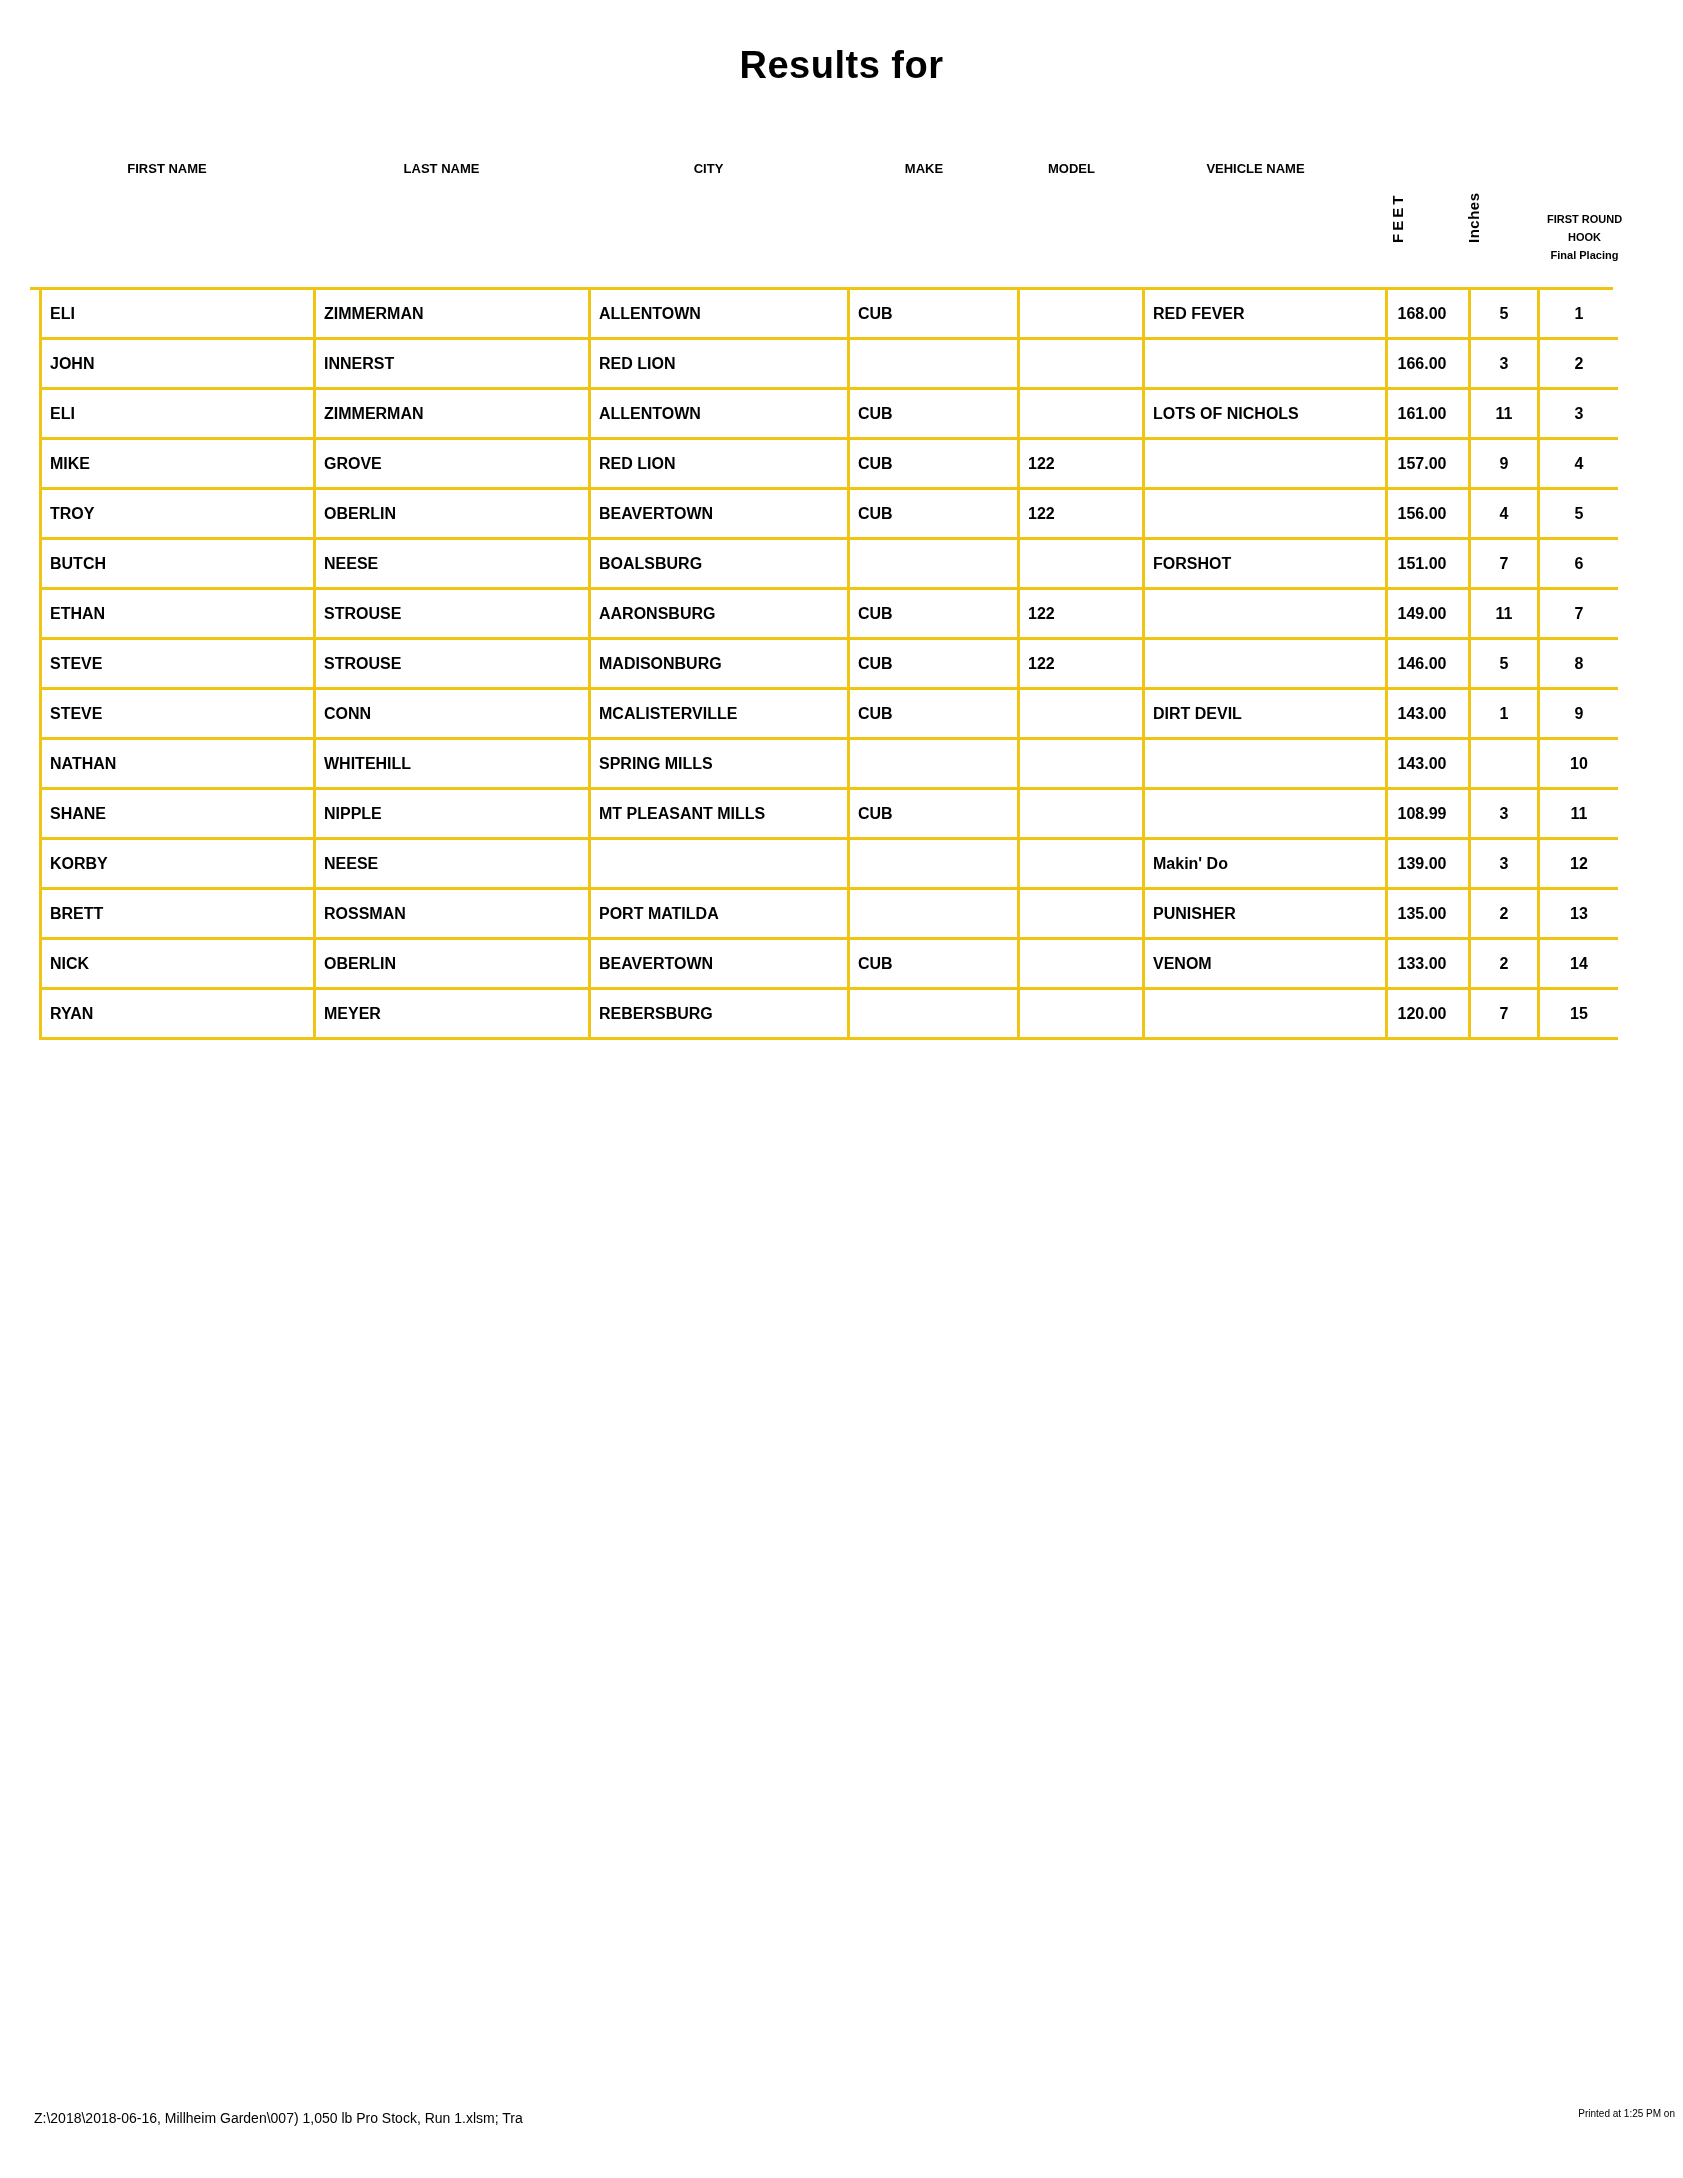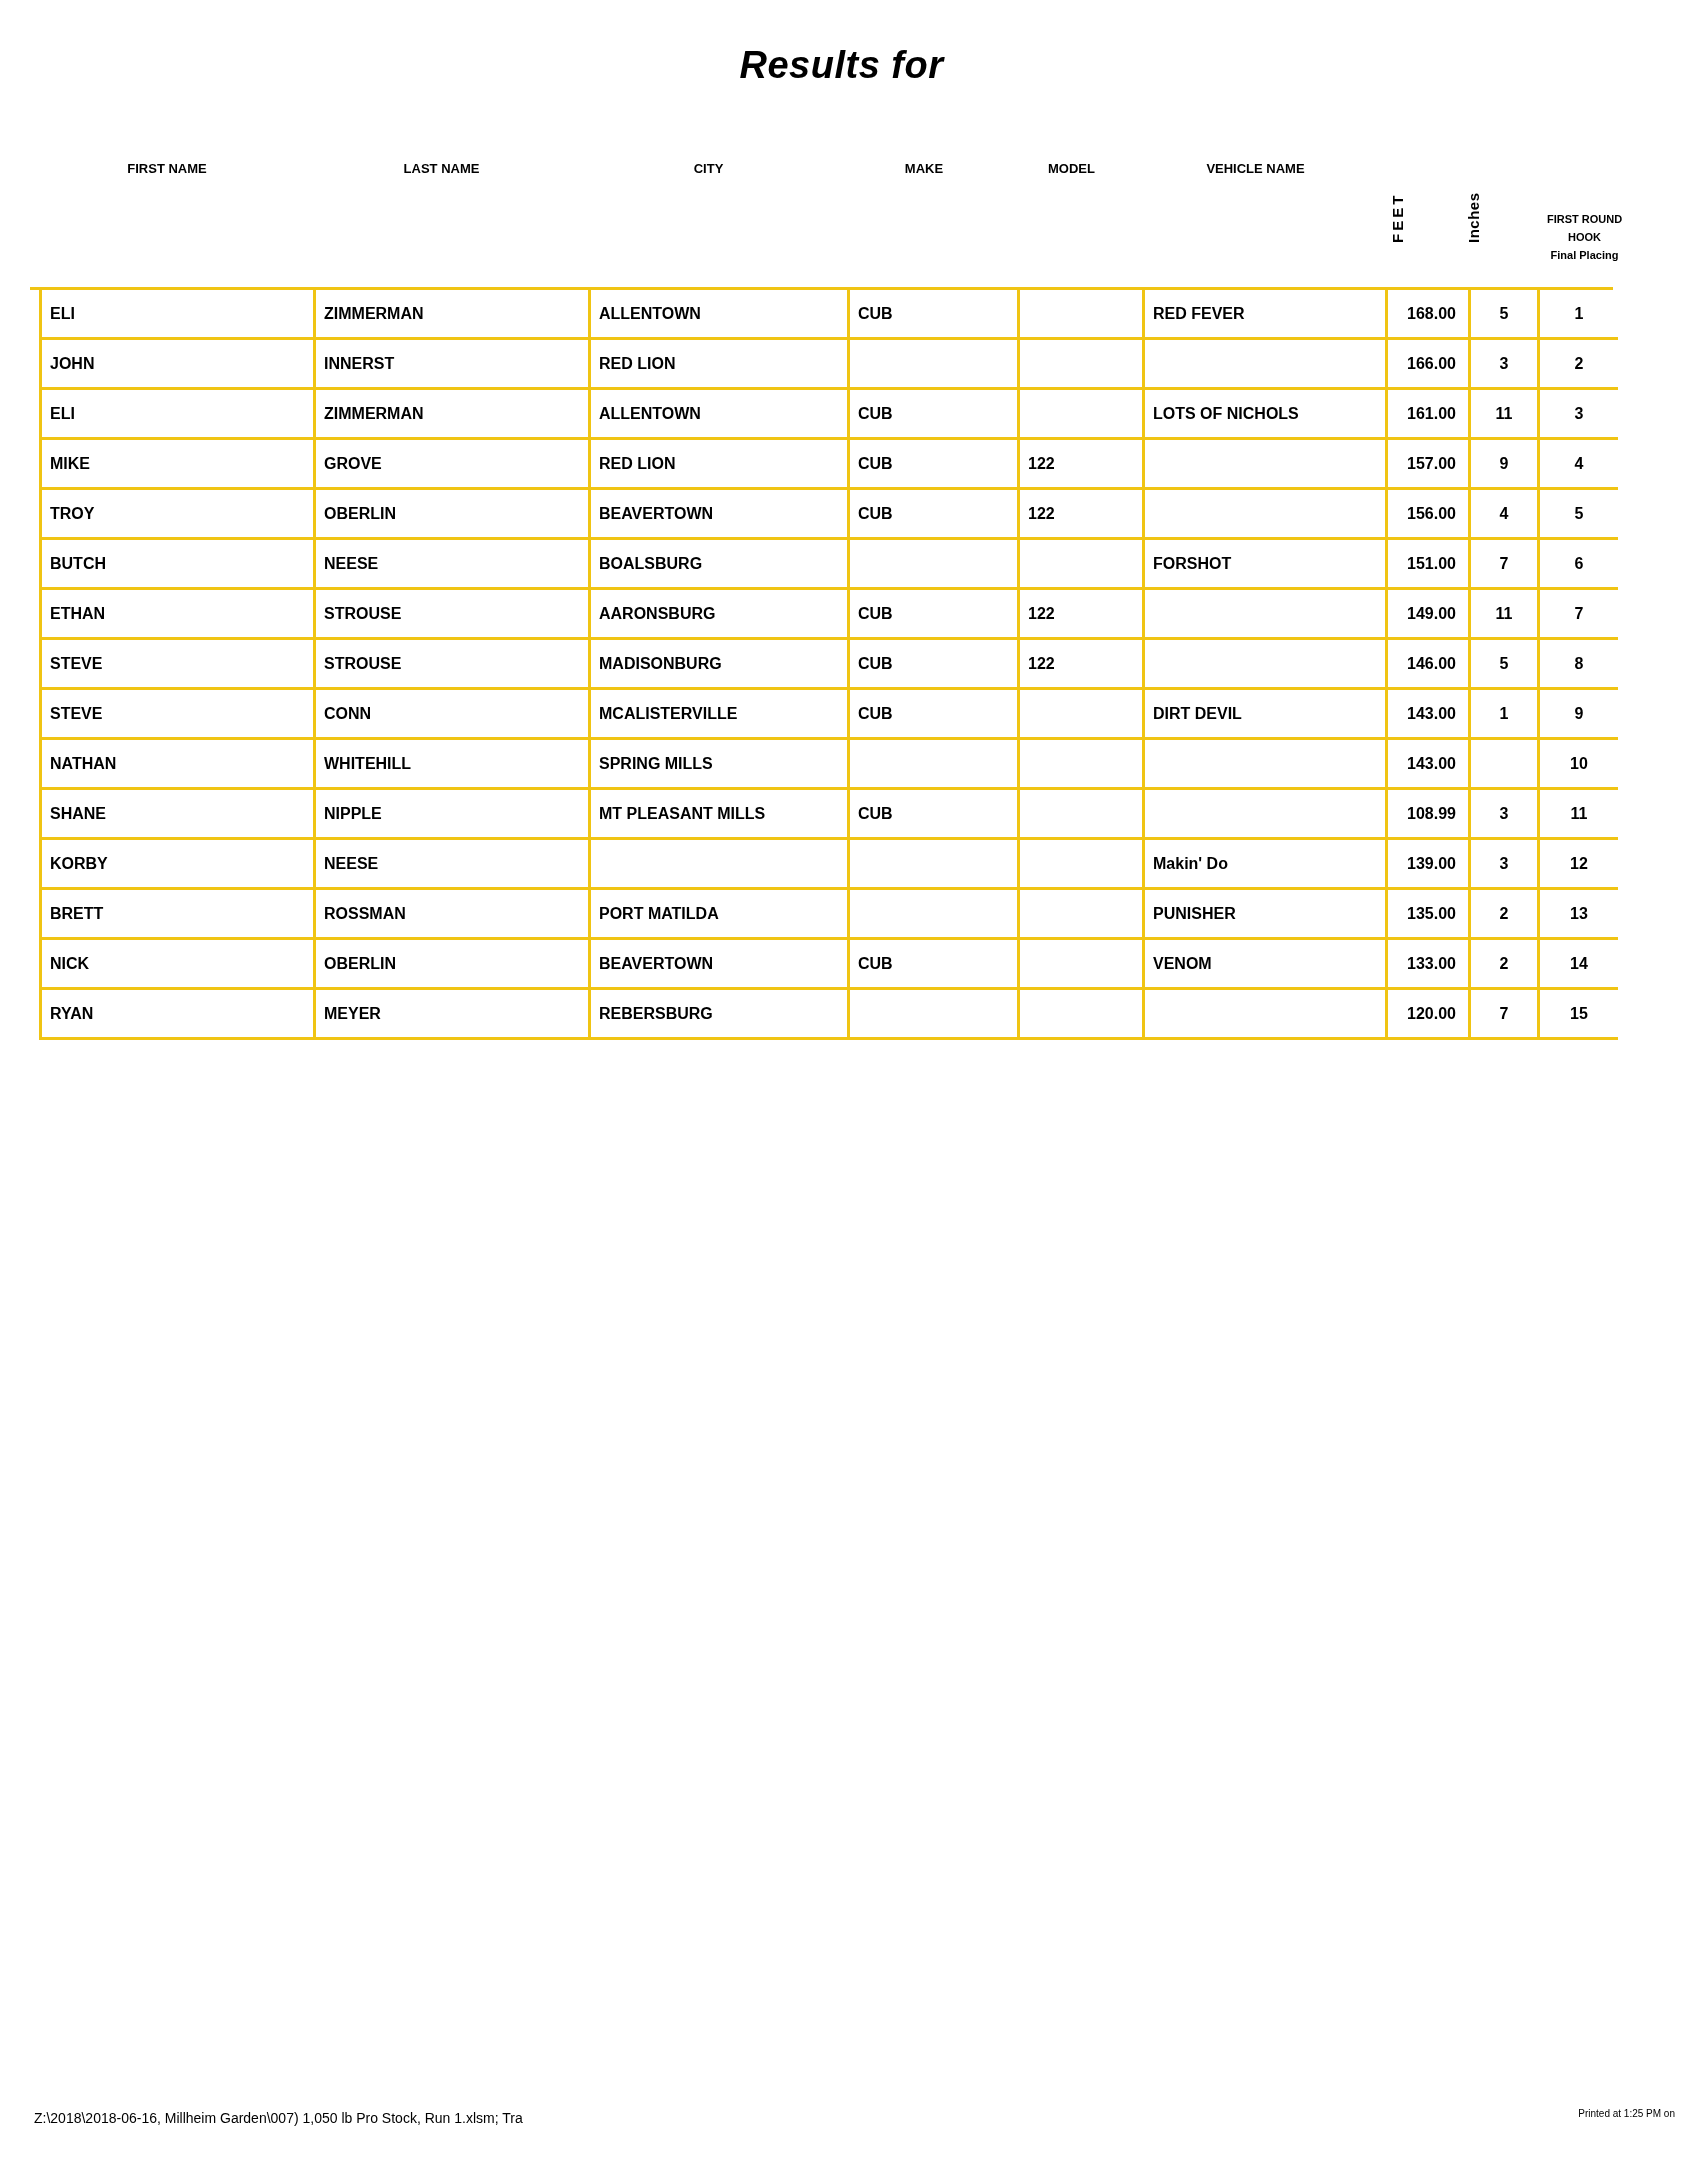--- a/index.html
+++ b/index.html
@@ -3,21 +3,21 @@
 <meta charset="utf-8">
 <style>
   * { margin:0; padding:0; box-sizing:border-box; }
   html,body { width:1683px; height:2178px; }
   body {
     position:relative;
     background:#ffffff;
     font-family:"Liberation Sans", sans-serif;
     color:#000;
   }
-  .title-block { position:absolute; left:0; top:44px; width:1683px; text-align:center;font-style:italic; }
+  .title-block { position:absolute; left:0; top:44px; width:1683px; text-align:center; }
   .title-line1 { font-size:38px; font-weight:bold; letter-spacing:0.5px; }
   .title-line2 { font-size:40px; font-weight:bold; margin-top:8px; letter-spacing:0.5px; }
 
   
   .header-band { position:absolute; left:30px; top:149px; width:1580px; height:139px; }
   .hcell { position:absolute; top:12px; font-size:13px; font-weight:bold; text-align:center; white-space:nowrap; }
   .hc0 { left:0px;    width:274px; }
   .hc1 { left:274px;  width:275px; }
   .hc2 { left:549px;  width:259px; }
   .hc3 { left:809px;  width:170px; }
@@ -46,21 +46,21 @@
   }
   .cell {
     height:50px; line-height:47px;
     border-left:3px solid var(--border);
     border-bottom:3px solid var(--border);
     font-size:16px; font-weight:bold;
     white-space:nowrap; overflow:hidden;
     background:#fff;
   }
   .al { text-align:left;  padding-left:8px;  }
-  .ar { text-align:right; padding-right:12px; }
+  .ar { text-align:center; padding-right:12px; }
   .ac { text-align:center; }
 
   
   .footer-left {
     position:absolute; left:34px; top:2110px;
     font-size:14px; font-weight:normal; white-space:nowrap;
   }
   .footer-right {
     position:absolute; right:8px; top:2108px;
     font-size:10px; font-weight:normal; white-space:nowrap;

